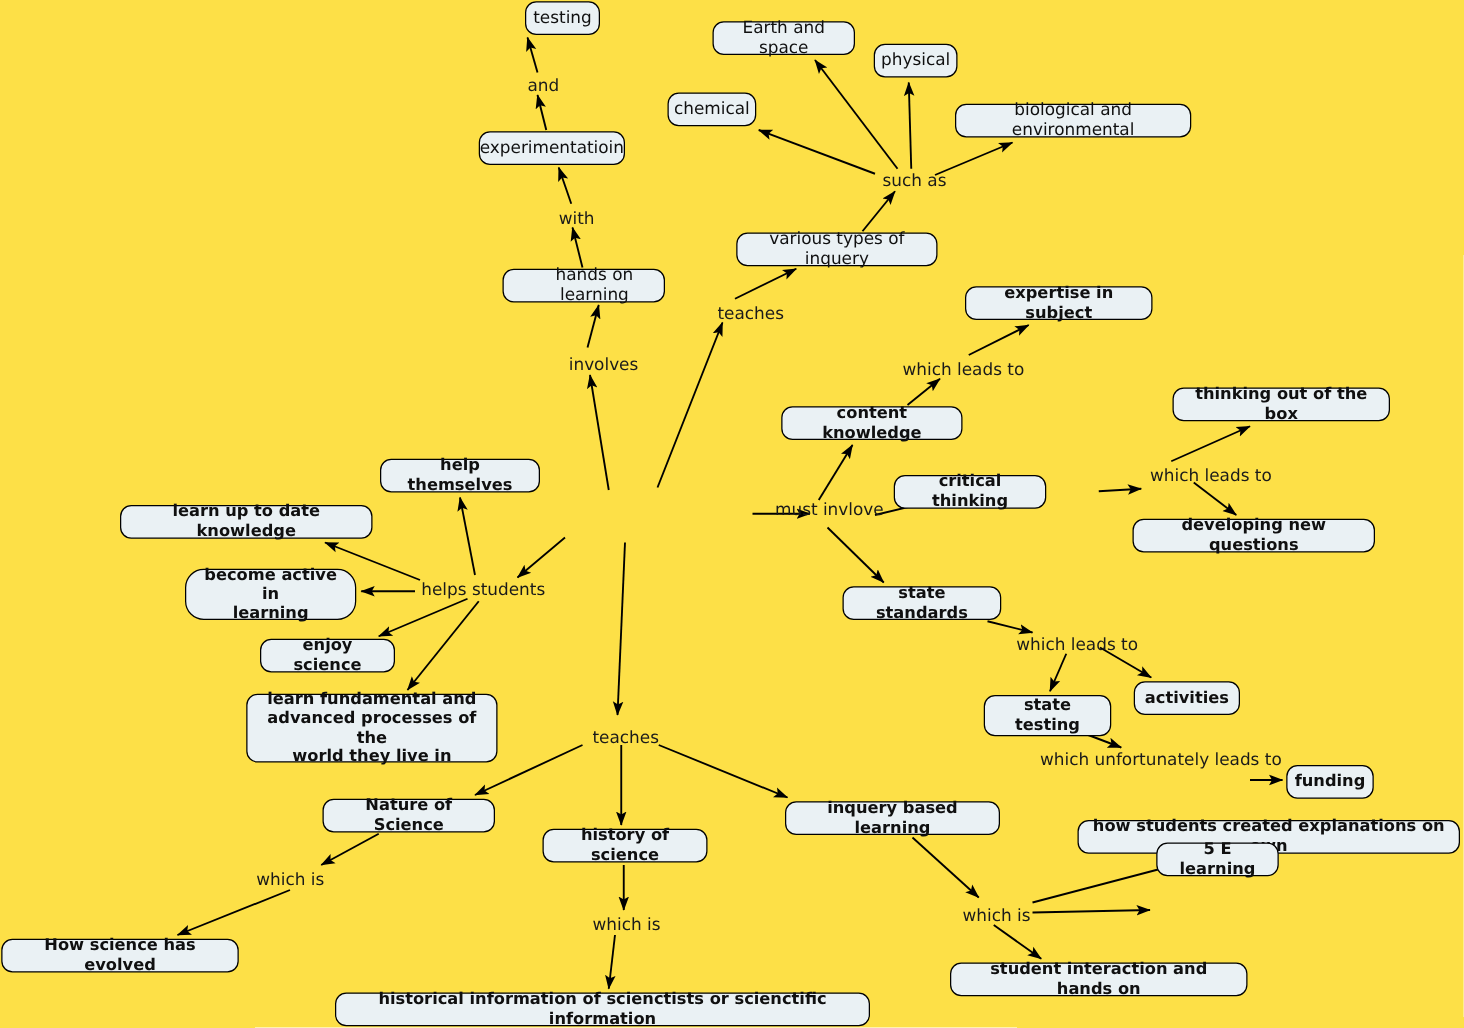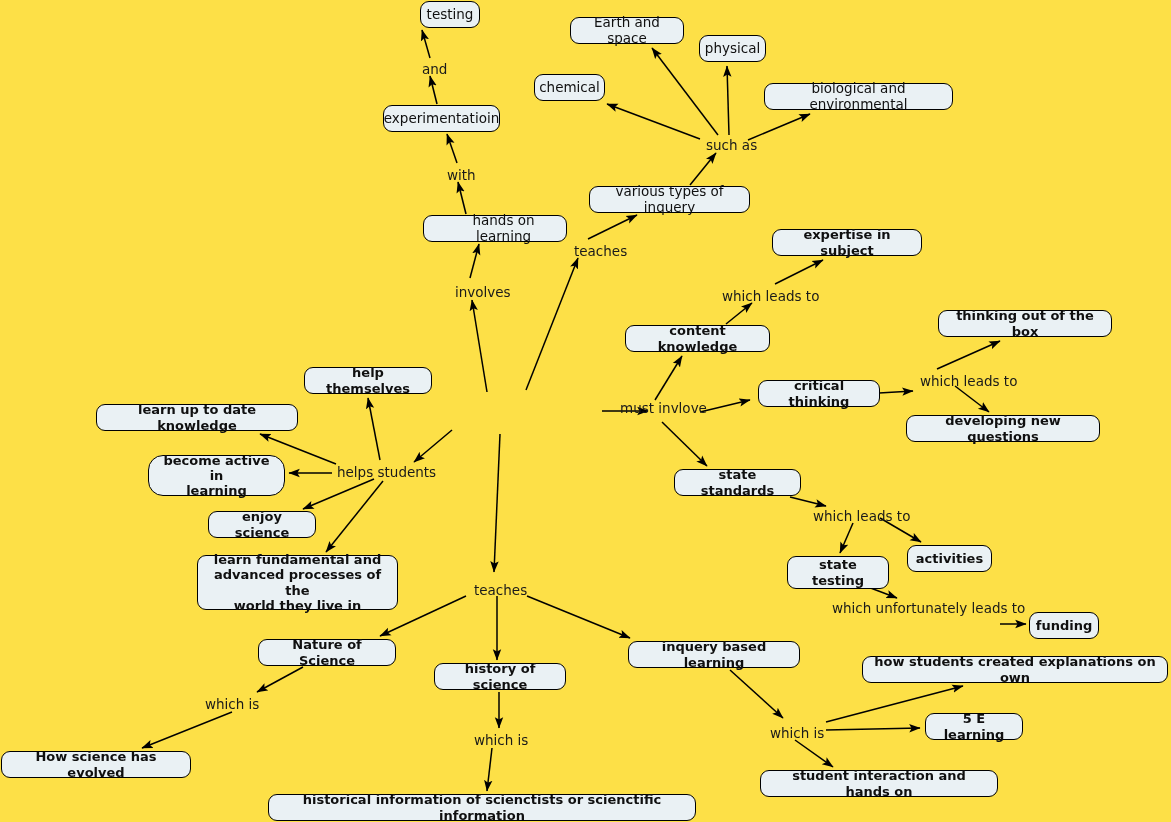--- a/index.html
+++ b/index.html
@@ -135,43 +135,43 @@
   </svg>
 
   <div id="nodes-layer">
       <div class="node plain" style="left: 420px; top: 1px; width: 60px; height: 27px;">testing</div>
       <div class="node plain" style="left: 570px; top: 17px; width: 114px; height: 27px;">Earth and space</div>
       <div class="node plain" style="left: 699px; top: 35px; width: 67px; height: 27px;">physical</div>
       <div class="node plain" style="left: 534px; top: 74px; width: 71px; height: 27px;">chemical</div>
       <div class="node plain" style="left: 764px; top: 83px; width: 189px; height: 27px;">biological and environmental</div>
       <div class="node plain" style="left: 383px; top: 105px; width: 117px; height: 27px;">experimentatioin</div>
       <div class="node plain" style="left: 589px; top: 186px; width: 161px; height: 27px;">various types of inquery</div>
-      <div class="node plain" style="left: 423px; top: 215px; width: 144px; height: 27px; padding-left: 24px;">hands on learning</div>
+      <div class="node plain" style="left: 402px; top: 215px; width: 130px; height: 27px; padding-left: 24px;">hands on learning</div>
       <div class="node bold" style="left: 772px; top: 229px; width: 150px; height: 27px;">expertise in subject</div>
       <div class="node bold" style="left: 938px; top: 310px; width: 174px; height: 27px;">thinking out of the box</div>
       <div class="node bold" style="left: 625px; top: 325px; width: 145px; height: 27px;">content knowledge</div>
       <div class="node bold" style="left: 304px; top: 367px; width: 128px; height: 27px;">help themselves</div>
-      <div class="node bold" style="left: 758px; top: 380px; width: 122px; height: 27px;">critical thinking</div>
+      <div class="node bold" style="left: 715px; top: 380px; width: 122px; height: 27px;">critical thinking</div>
       <div class="node bold" style="left: 96px; top: 404px; width: 202px; height: 27px;">learn up to date knowledge</div>
       <div class="node bold" style="left: 906px; top: 415px; width: 194px; height: 27px;">developing new questions</div>
       <div class="node bold" style="left: 148px; top: 455px; width: 137px; height: 41px; border-radius: 15px;">become active in
 learning</div>
       <div class="node bold" style="left: 674px; top: 469px; width: 127px; height: 27px;">state standards</div>
       <div class="node bold" style="left: 208px; top: 511px; width: 108px; height: 27px;">enjoy science</div>
       <div class="node bold" style="left: 907px; top: 545px; width: 85px; height: 27px;">activities</div>
       <div class="node bold" style="left: 787px; top: 556px; width: 102px; height: 33px;">state testing</div>
       <div class="node bold" style="left: 197px; top: 555px; width: 201px; height: 55px;">learn fundamental and
 advanced processes of the
 world they live in</div>
       <div class="node bold" style="left: 1029px; top: 612px; width: 70px; height: 27px;">funding</div>
       <div class="node bold" style="left: 258px; top: 639px; width: 138px; height: 27px;">Nature of Science</div>
       <div class="node bold" style="left: 628px; top: 641px; width: 172px; height: 27px;">inquery based learning</div>
       <div class="node bold" style="left: 434px; top: 663px; width: 132px; height: 27px;">history of science</div>
       <div class="node bold" style="left: 862px; top: 656px; width: 306px; height: 27px;">how students created explanations on own</div>
-      <div class="node bold" style="left: 925px; top: 713px; width: 98px; height: 27px;">5 E learning</div>
+      <div class="node bold" style="left: 925px; top: 674px; width: 98px; height: 27px;">5 E learning</div>
       <div class="node bold" style="left: 1px; top: 751px; width: 190px; height: 27px;">How science has evolved</div>
       <div class="node bold" style="left: 760px; top: 770px; width: 238px; height: 27px;">student interaction and hands on</div>
       <div class="node bold" style="left: 268px; top: 794px; width: 428px; height: 27px;">historical information of scienctists or scienctific information</div>
     </div>
 
   <div id="labels-layer">
       <div class="link-label" style="left: 422px; top: 63px;">and</div>
       <div class="link-label" style="left: 706px; top: 139px;">such as</div>
       <div class="link-label" style="left: 447px; top: 169px;">with</div>
       <div class="link-label" style="left: 574px; top: 245px;">teaches</div>

